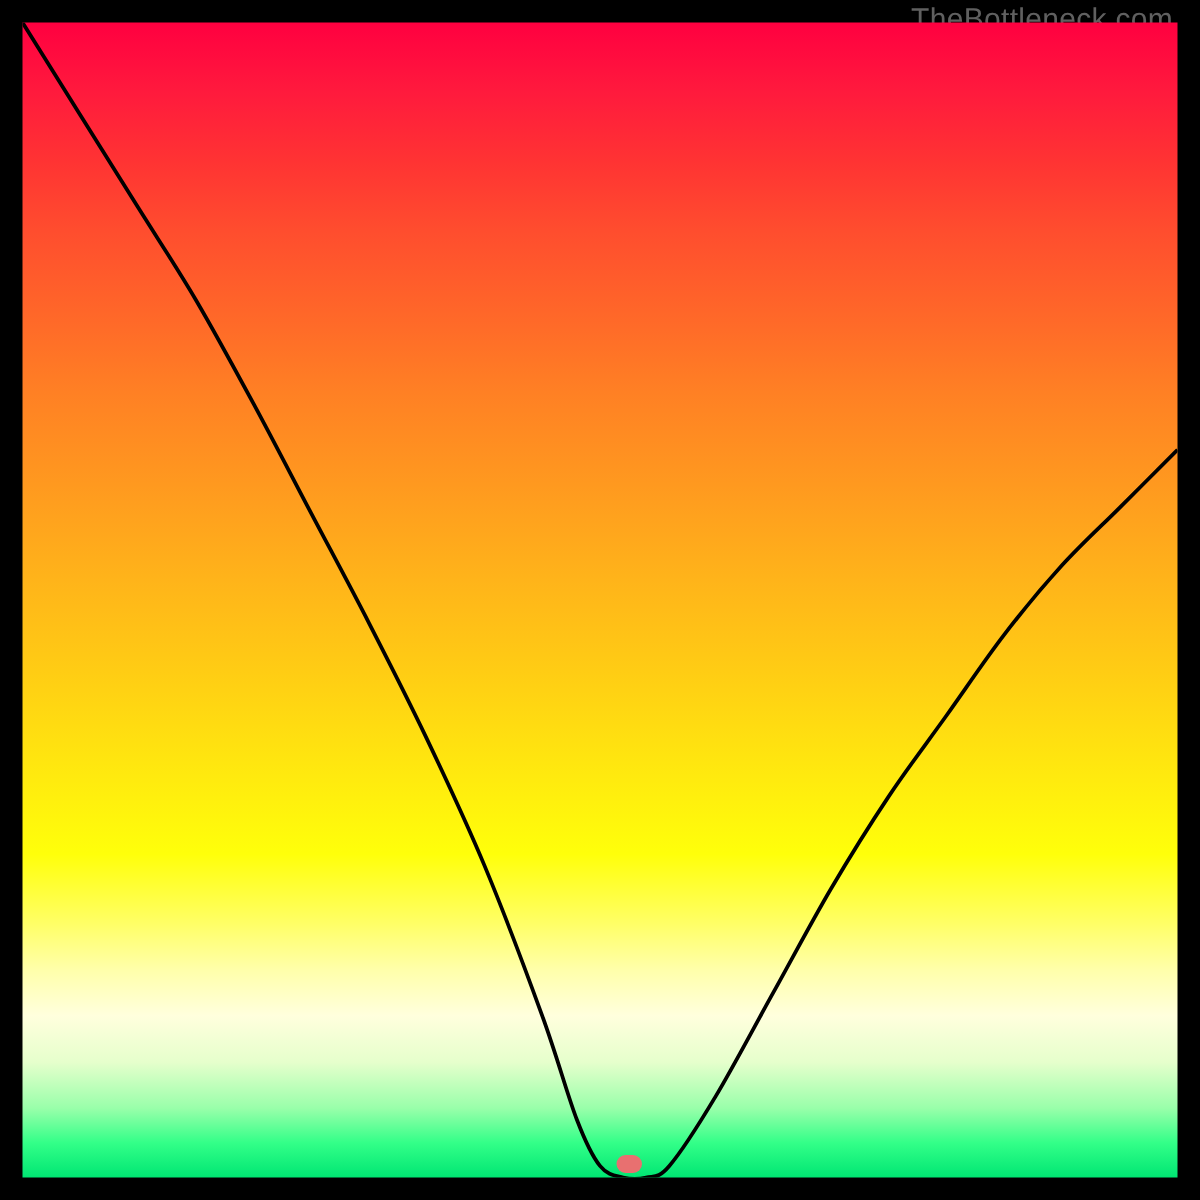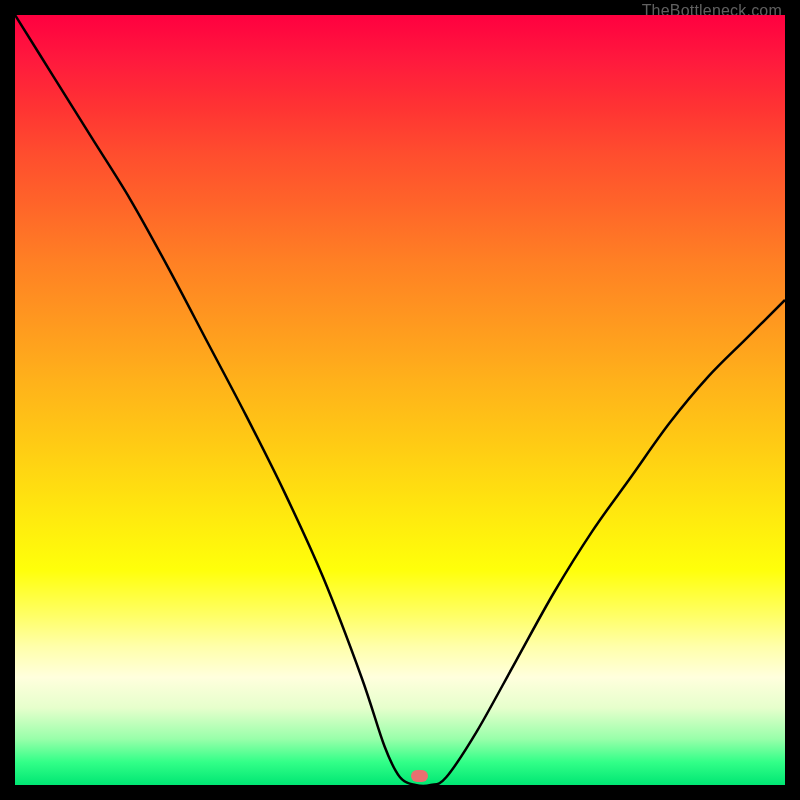--- a/index.html
+++ b/index.html
@@ -35,21 +35,21 @@
       #99ffaa 94%,
       #33ff88 97%,
       #00e673 100%
     );
   }
   .watermark {
     position: absolute;
     top: 2px;
     right: 18px;
     font-family: Arial, Helvetica, sans-serif;
-    font-size: 16px;
+    font-size: 20px;
     color: #606060;
     font-weight: 500;
     letter-spacing: 0.2px;
   }
   .curve {
     position: absolute;
     left: 0;
     top: 0;
     width: 770px;
     height: 770px;

